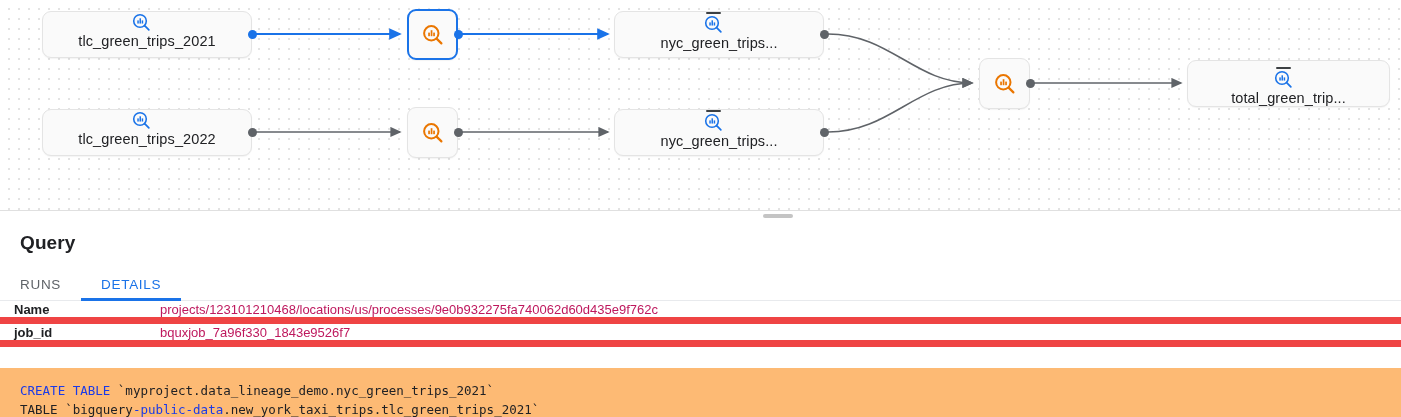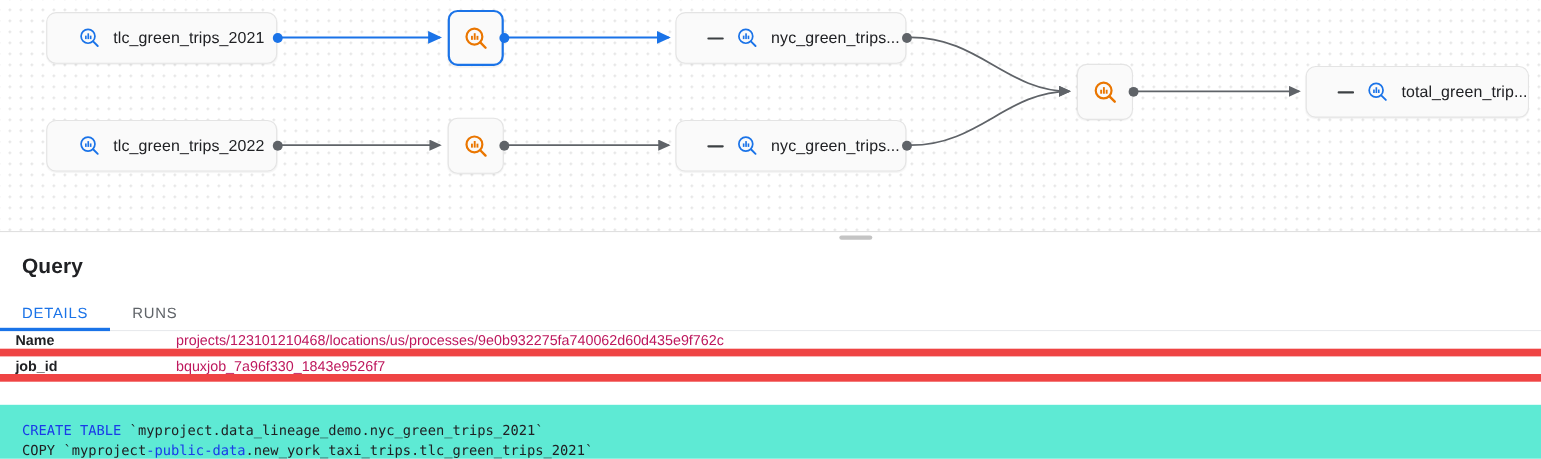--- a/index.html
+++ b/index.html
@@ -24,21 +24,21 @@
 
   .node {
     position: absolute;
     background: #fafafa;
     border: 1px solid #e4e4e4;
     border-radius: 9px;
     display: flex;
     align-items: center;
     box-shadow: 0 1px 1px rgba(60,64,67,.06);
   }
-  .node.table-node { padding-left: 28px; }
+  .node.table-node { padding-left: 0; flex-direction: column; }
   .node.proc-node { justify-content: center; }
   .node.selected {
     border: 2px solid #1a73e8;
     background: #fafafa;
   }
   .node-label {
     font-size: 14.5px;
     color: #202124;
     letter-spacing: .1px;
     white-space: nowrap;
@@ -124,21 +124,21 @@
   }
   .kv-key {
     width: 146px; flex: 0 0 146px;
     font-size: 13px; font-weight: bold; color: #202124;
   }
   .kv-val { font-size: 13px; color: #be185d; }
 
   #sql-block {
     position: absolute; left: 0; top: 148px;
     width: 1401px; height: 49px;
-    background: #5eead4;
+    background: #fdba74;
     padding: 13px 0 0 20px;
   }
   .sql-line {
     font-family: "DejaVu Sans Mono", monospace;
     font-size: 12.5px;
     color: #202124;
     line-height: 19px;
     white-space: pre;
   }
   .kw { color: #1a3ae8; }
@@ -263,21 +263,21 @@
         <circle cx="10.3" cy="10.3" r="7.2" fill="none" stroke="#ea7600" stroke-width="2"></circle>
         <rect x="7.2" y="9.6" width="1.7" height="3.6" fill="#ea7600"></rect>
         <rect x="9.7" y="7.2" width="1.7" height="6" fill="#ea7600"></rect>
         <rect x="12.2" y="9.6" width="1.7" height="3.6" fill="#ea7600"></rect>
         <line x1="15.6" y1="15.6" x2="20.4" y2="20.4" stroke="#ea7600" stroke-width="2.2" stroke-linecap="round"></line>
       </svg>
     </span>
   </div>
   <span class="port" style="left:1026px; top:79px;"></span>
 
-  <div class="node table-node" style="left:1187px; top:60px; width:203px; height:47px;">
+  <div class="node table-node" style="left:1187px; top:60px; width:203px; height:47px;justify-content:flex-end;">
     <span class="collapse-dash"></span>
     <span class="icon-wrap">
       <svg width="21" height="21" viewBox="0 0 24 24">
         <circle cx="10.3" cy="10.3" r="7.2" fill="none" stroke="#1a73e8" stroke-width="1.8"></circle>
         <rect x="7.2" y="9.6" width="1.7" height="3.6" fill="#1a73e8"></rect>
         <rect x="9.7" y="7.2" width="1.7" height="6" fill="#1a73e8"></rect>
         <rect x="12.2" y="9.6" width="1.7" height="3.6" fill="#1a73e8"></rect>
         <line x1="15.6" y1="15.6" x2="20.4" y2="20.4" stroke="#1a73e8" stroke-width="2" stroke-linecap="round"></line>
       </svg>
     </span>
@@ -287,36 +287,36 @@
 
 <div id="splitter">
   <div id="splitter-handle"></div>
 </div>
 
 <div id="details-panel">
 
   <div id="panel-title">Query</div>
 
   <div id="tab-bar">
+    <div class="tab">
+      <span>RUNS</span>
+    </div>
     <div class="tab active">
       <span>DETAILS</span>
-    </div>
-    <div class="tab">
-      <span>RUNS</span>
     </div>
   </div>
 
   <div>
     <div class="kv-row">
       <div class="kv-key">Name</div>
       <div class="kv-val">projects/123101210468/locations/us/processes/9e0b932275fa740062d60d435e9f762c</div>
     </div>
     <div class="kv-row">
       <div class="kv-key">job_id</div>
       <div class="kv-val">bquxjob_7a96f330_1843e9526f7</div>
     </div>
   </div>
 
   <div id="sql-block">
     <div class="sql-line"><span class="kw">CREATE TABLE</span><span> `myproject.data_lineage_demo.nyc_green_trips_2021`</span></div>
-    <div class="sql-line"><span>COPY `myproject</span><span class="kw">-public-data</span><span>.new_york_taxi_trips.tlc_green_trips_2021`</span></div>
+    <div class="sql-line"><span>TABLE `bigquery</span><span class="kw">-public-data</span><span>.new_york_taxi_trips.tlc_green_trips_2021`</span></div>
   </div>
 </div>
 
 </body></html>

